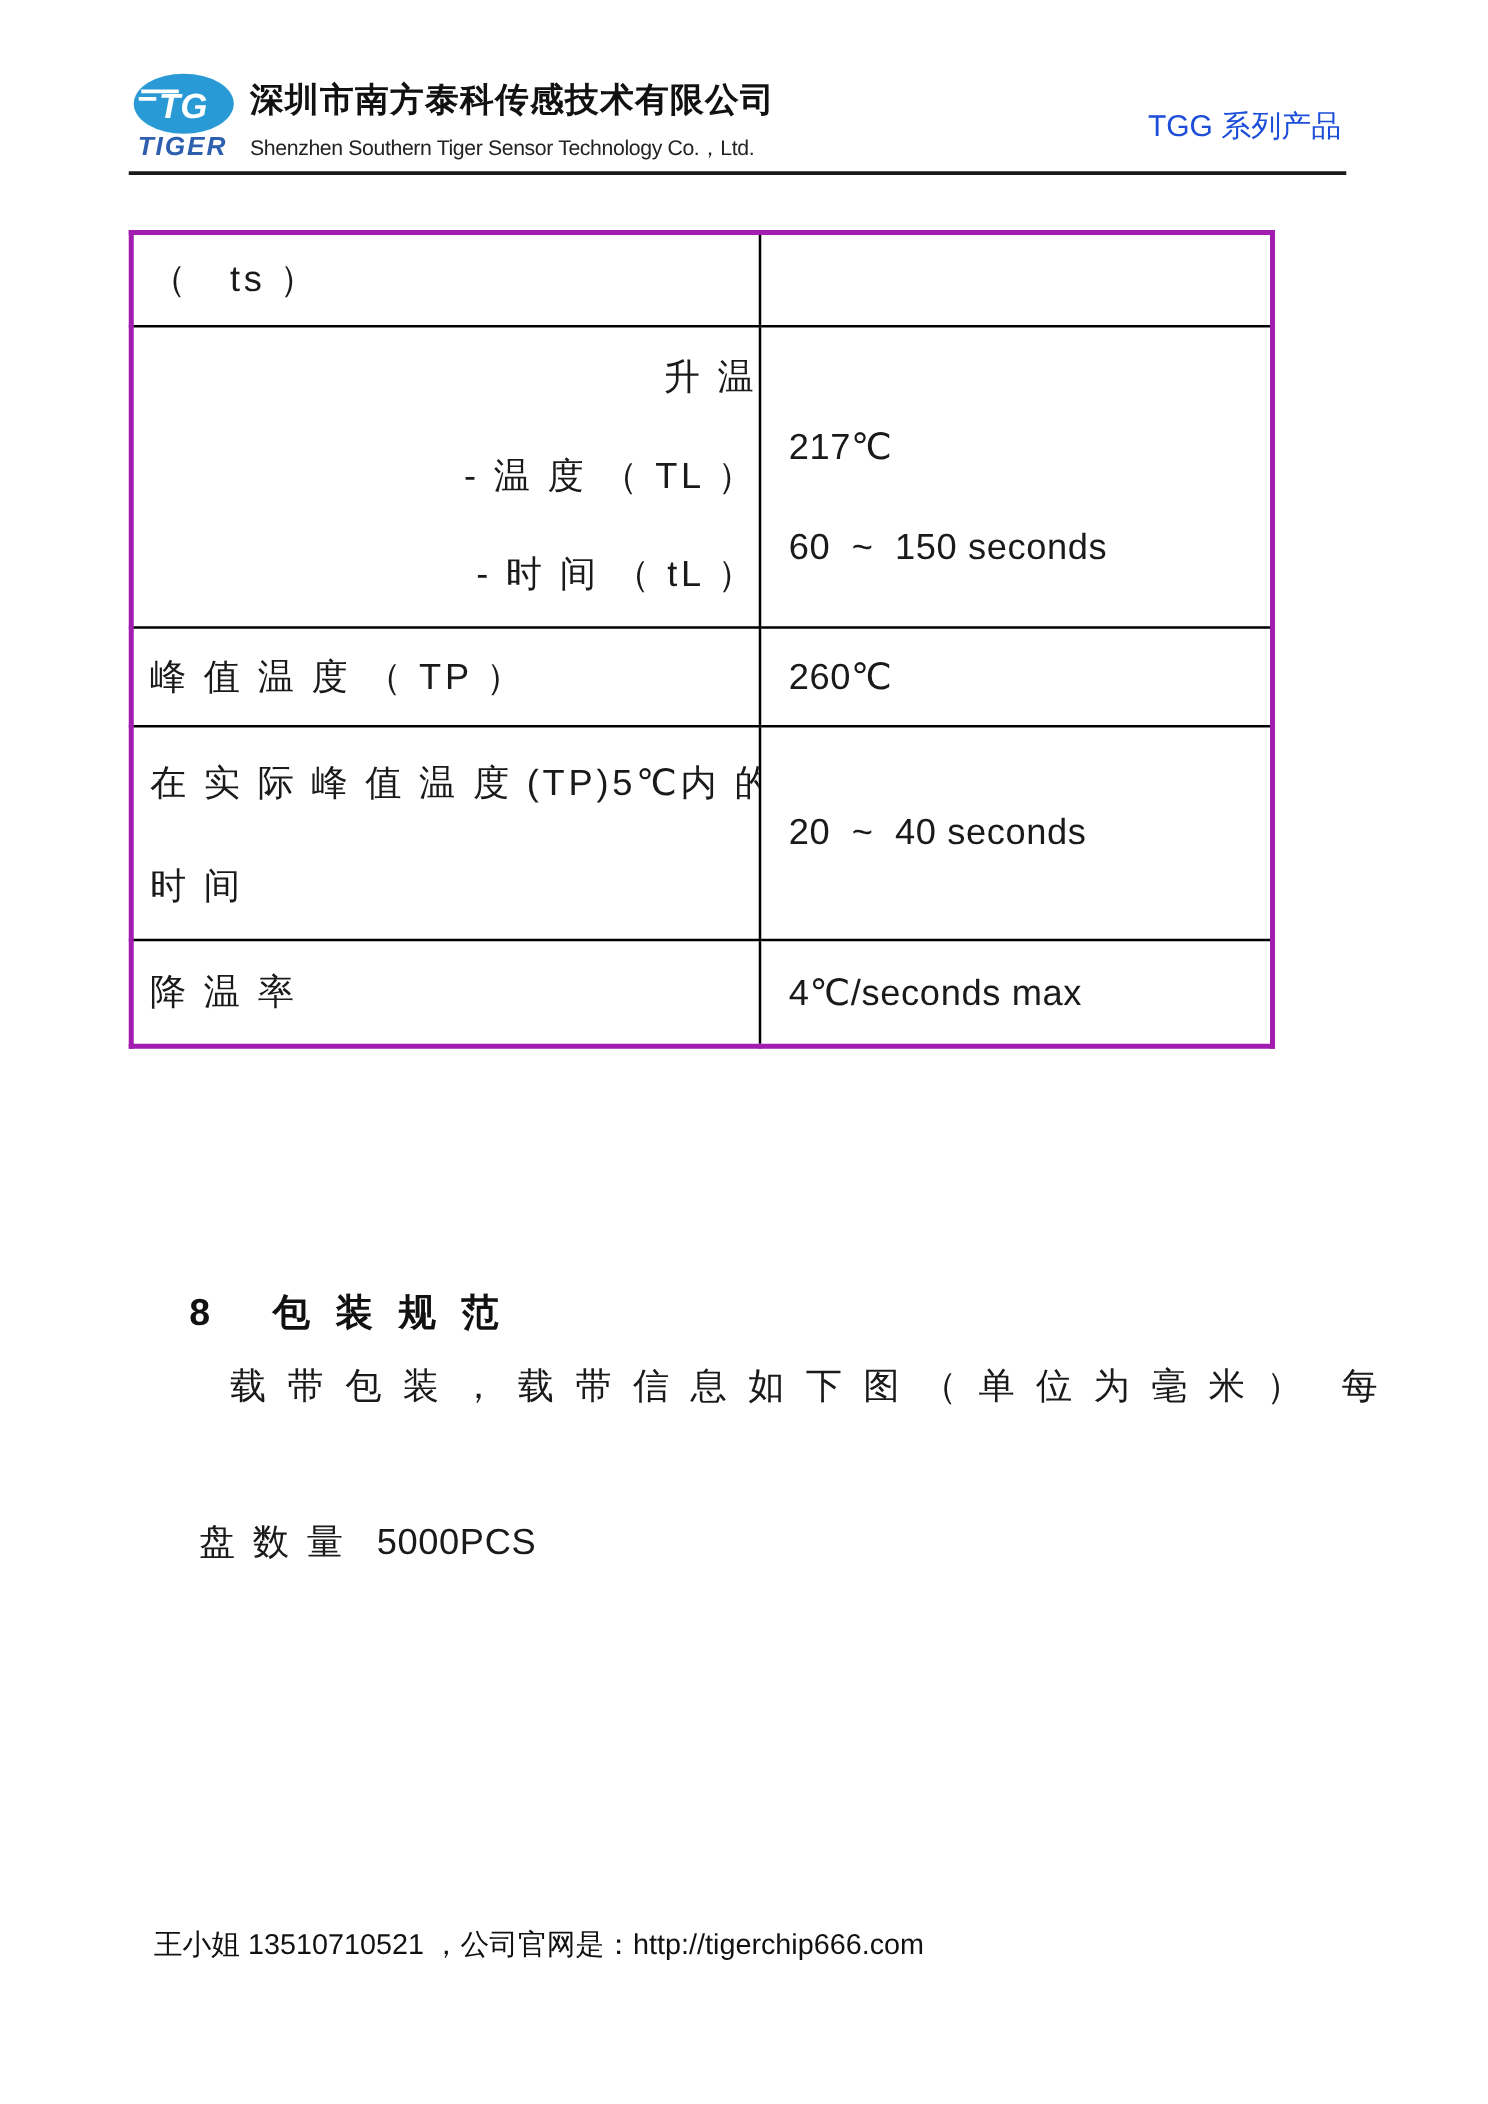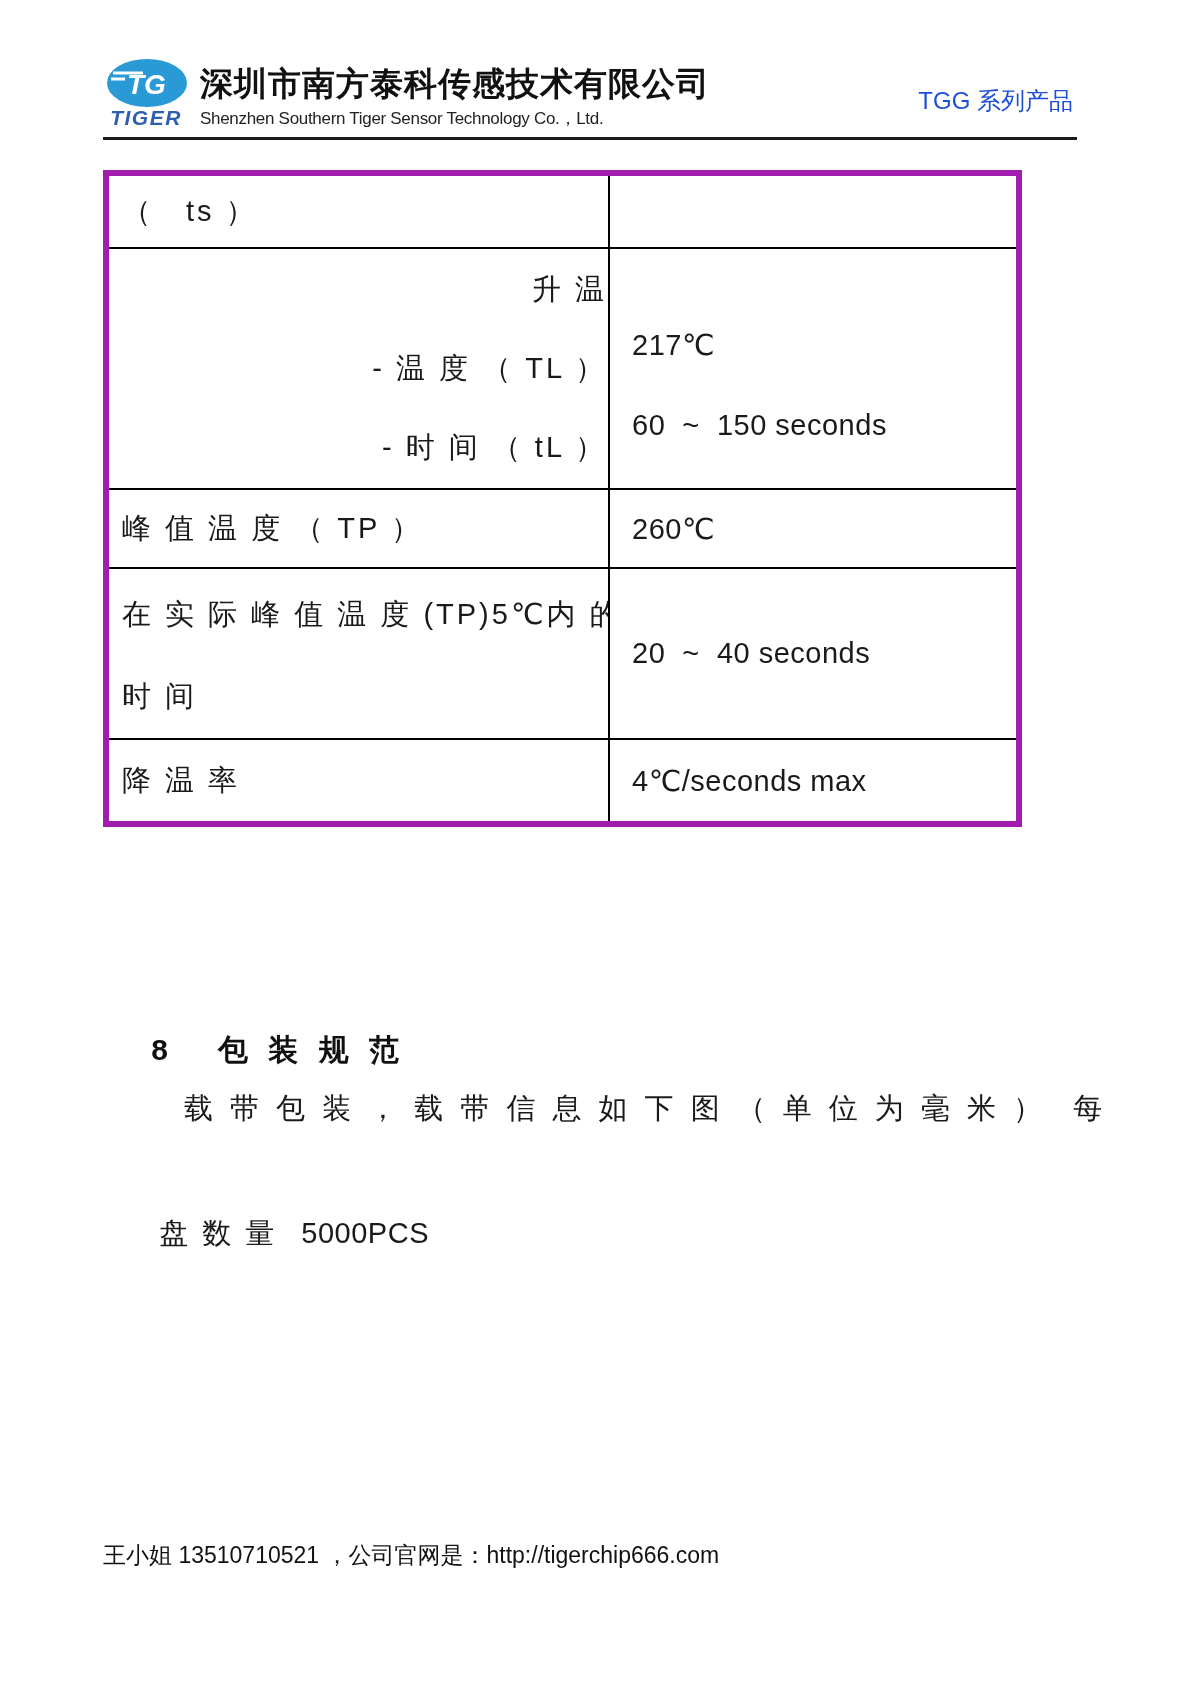--- a/index.html
+++ b/index.html
@@ -3,31 +3,31 @@
 <meta charset="utf-8">
 <style>
   html,body{margin:0;padding:0;background:#fff;}
   .page{position:relative;width:1141px;height:1683px;background:#ffffff;overflow:hidden;
         font-family:"Liberation Sans","DejaVu Sans",sans-serif;color:#1a1a1a;}
 
   
   .logo-wrap{position:absolute;left:103px;top:58px;width:92px;height:74px;}
   .brand-text{position:absolute;left:100px;top:106px;width:92px;text-align:center;
               font-style:italic;font-weight:bold;font-size:21px;letter-spacing:1.5px;color:#2d5fae;}
-  .company-cn{position:absolute;left:200px;top:62px;font-size:33px;font-weight:bold;
+  .company-cn{position:absolute;left:200px;top:62px;font-size:27px;font-weight:bold;
               letter-spacing:1px;color:#111;white-space:pre;}
   .company-en{position:absolute;left:200px;top:107px;font-size:17px;letter-spacing:-0.3px;
               color:#222;white-space:pre;}
   .product-series{position:absolute;left:780px;top:85px;width:293px;text-align:right;
                   font-size:24px;color:#1d4ed8;white-space:pre;}
   .header-rule{position:absolute;left:103px;top:137px;width:974px;height:3px;background:#1a1a1a;}
 
   
-  .profile-table{position:absolute;left:103px;top:170px;border-collapse:collapse;
-                 table-layout:fixed;width:913px;border:6px solid #a21caf;}
+  .profile-table{position:absolute;left:103px;top:184px;border-collapse:collapse;
+                 table-layout:fixed;width:913px;border:4px solid #a21caf;}
   .profile-table td{border:2px solid #000;box-sizing:border-box;vertical-align:middle;
                     font-size:29px;color:#1a1a1a;overflow:hidden;}
   td.param{padding-left:13px;letter-spacing:3px;}
   td.value{padding-left:22px;letter-spacing:0.5px;}
   .cl{white-space:pre;}
   tr.r1 td{height:75px;}
   tr.r2 td{height:236px;}
   tr.r3 td{height:79px;margin-top:36px;}
   tr.r4 td{height:170px;}
   tr.r5 td{height:85px;}
@@ -43,21 +43,21 @@
   .section-heading{position:absolute;left:118px;top:996px;font-size:30px;font-weight:bold;
                    color:#111;white-space:pre;}
   .section-title{margin-left:50px;letter-spacing:3px;word-spacing:6px;}
   .para-line1{position:absolute;left:184px;top:1089px;font-size:29px;letter-spacing:3px;
               word-spacing:3px;white-space:pre;}
   .para-line2{position:absolute;left:115px;top:1181px;font-size:29px;letter-spacing:3px;white-space:pre;}
   .para-line2 .qty{margin-left:24px;letter-spacing:0.5px;}
 
   
   .footer{position:absolute;left:103px;top:1540px;font-size:23px;line-height:31px;color:#111;}
-  .footer div{white-space:pre;}
+  .footer div{white-space:pre;margin-left:20px;}
 </style>
 </head>
 <body>
 
 <div class="page">
 
   <div>
     <div class="logo-wrap">
       <svg width="92" height="74" viewBox="0 0 92 74">
         <ellipse cx="44" cy="25" rx="40" ry="24" fill="#2a9ad6"></ellipse>

